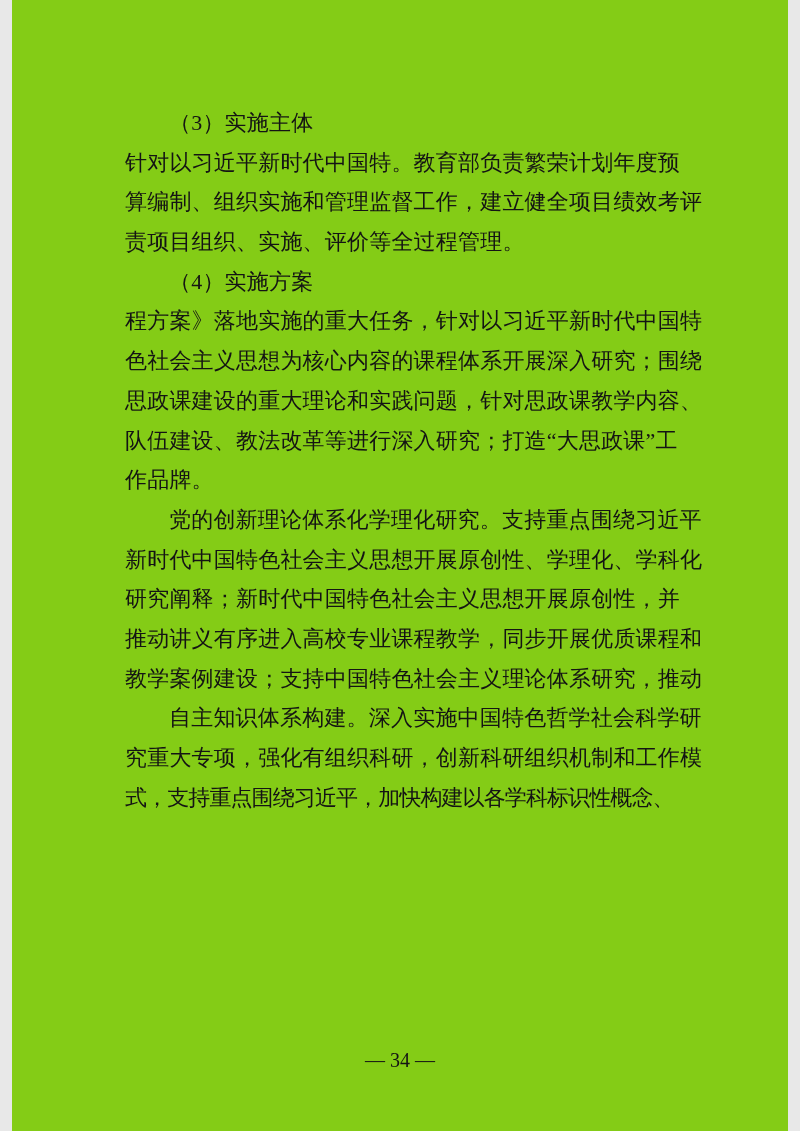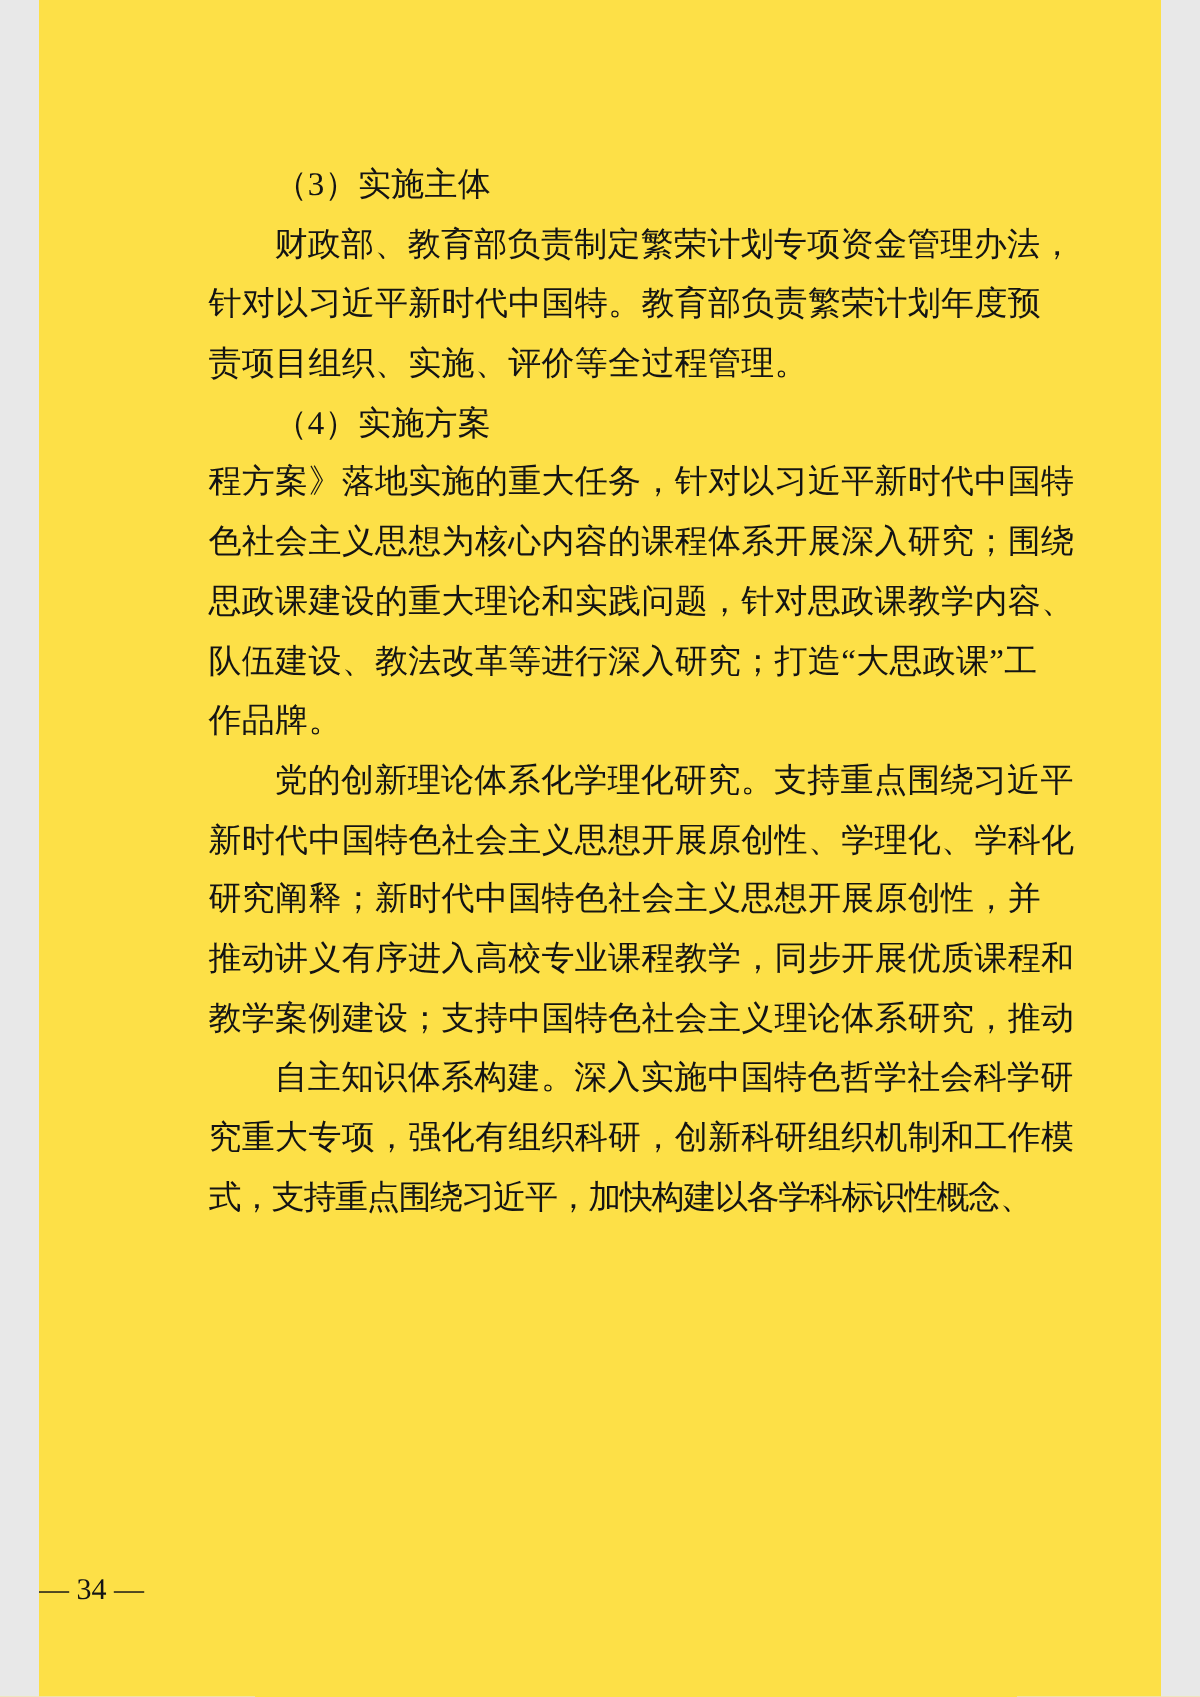--- a/index.html
+++ b/index.html
@@ -2,28 +2,27 @@
 <html><head>
 <meta charset="utf-8">
 <style>
   html, body {
     margin: 0;
     padding: 0;
     background: #e8e8e8;
   }
   .page {
     position: relative;
-    width: 720px;
+    width: 776px;
     height: 1131px;
     margin: 0 auto;
-    background: #fde047;
+    background: #84cc16;
     overflow: hidden;
     color: #141414;
     font-family: "Liberation Serif", "DejaVu Serif", serif;
-    padding-left: 28px;
   }
   .content {
     position: absolute;
     left: 113px;
     top: 103px;
     width: 580px;
     font-size: 22px;
     line-height: 39.7px;
     letter-spacing: 0.2px;
   }
@@ -35,35 +34,35 @@
     padding-left: 44px; 
   }
   .tight {
     letter-spacing: -0.9px; 
   }
   .footer {
     position: absolute;
     left: 0;
     right: 0;
     top: 1046px;
-    text-align: left;
+    text-align: center;
     font-size: 20px;
     line-height: 28px;
     color: #141414;
     font-family: "Liberation Serif", "DejaVu Serif", serif;
   }
 </style>
 </head>
 <body>
 
 <div class="page">
   <div class="content">
     <div class="line indent">（3）实施主体</div>
-    <div class="line indent">财政部、教育部负责制定繁荣计划专项资金管理办法，</div>
     <div class="line">针对以习近平新时代中国特。教育部负责繁荣计划年度预</div>
+    <div class="line">算编制、组织实施和管理监督工作，建立健全项目绩效考评</div>
     <div class="line">责项目组织、实施、评价等全过程管理。</div>
     <div class="line indent">（4）实施方案</div>
     <div class="line">程方案》落地实施的重大任务，针对以习近平新时代中国特</div>
     <div class="line">色社会主义思想为核心内容的课程体系开展深入研究；围绕</div>
     <div class="line">思政课建设的重大理论和实践问题，针对思政课教学内容、</div>
     <div class="line">队伍建设、教法改革等进行深入研究；打造“大思政课”工</div>
     <div class="line">作品牌。</div>
     <div class="line indent">党的创新理论体系化学理化研究。支持重点围绕习近平</div>
     <div class="line">新时代中国特色社会主义思想开展原创性、学理化、学科化</div>
     <div class="line">研究阐释；新时代中国特色社会主义思想开展原创性，并</div>

